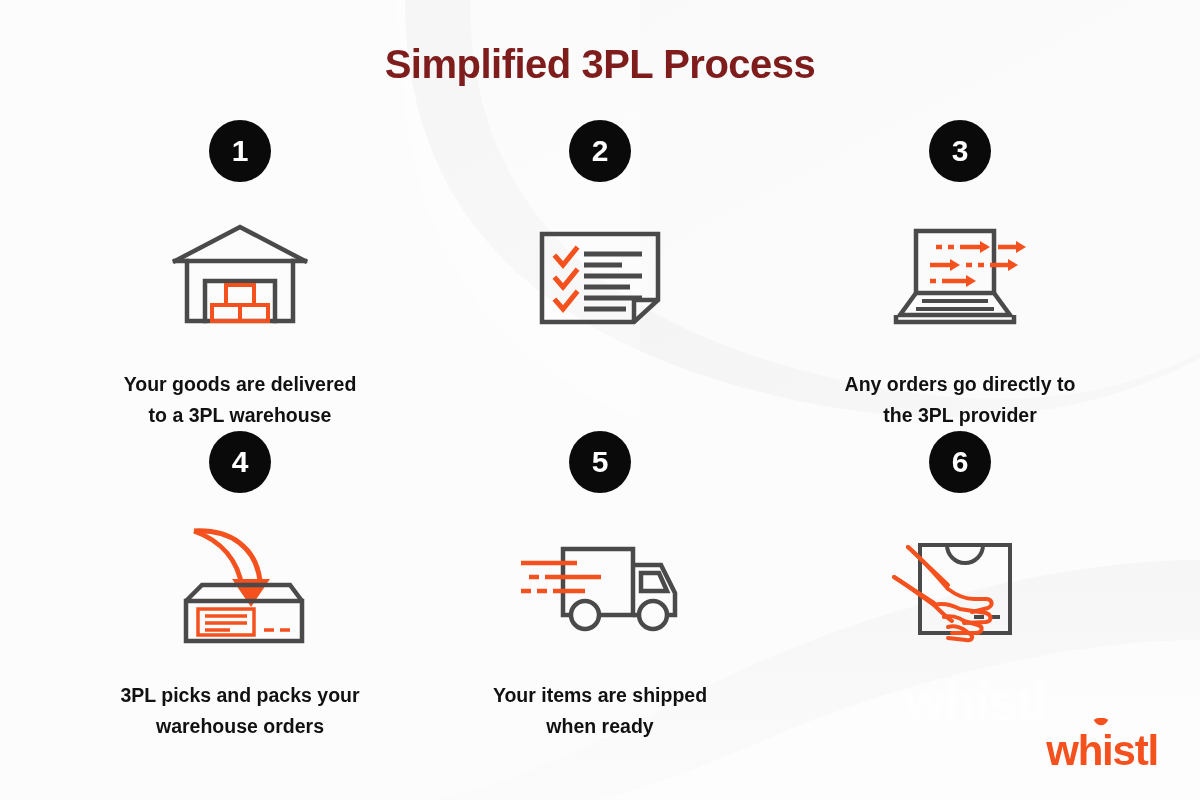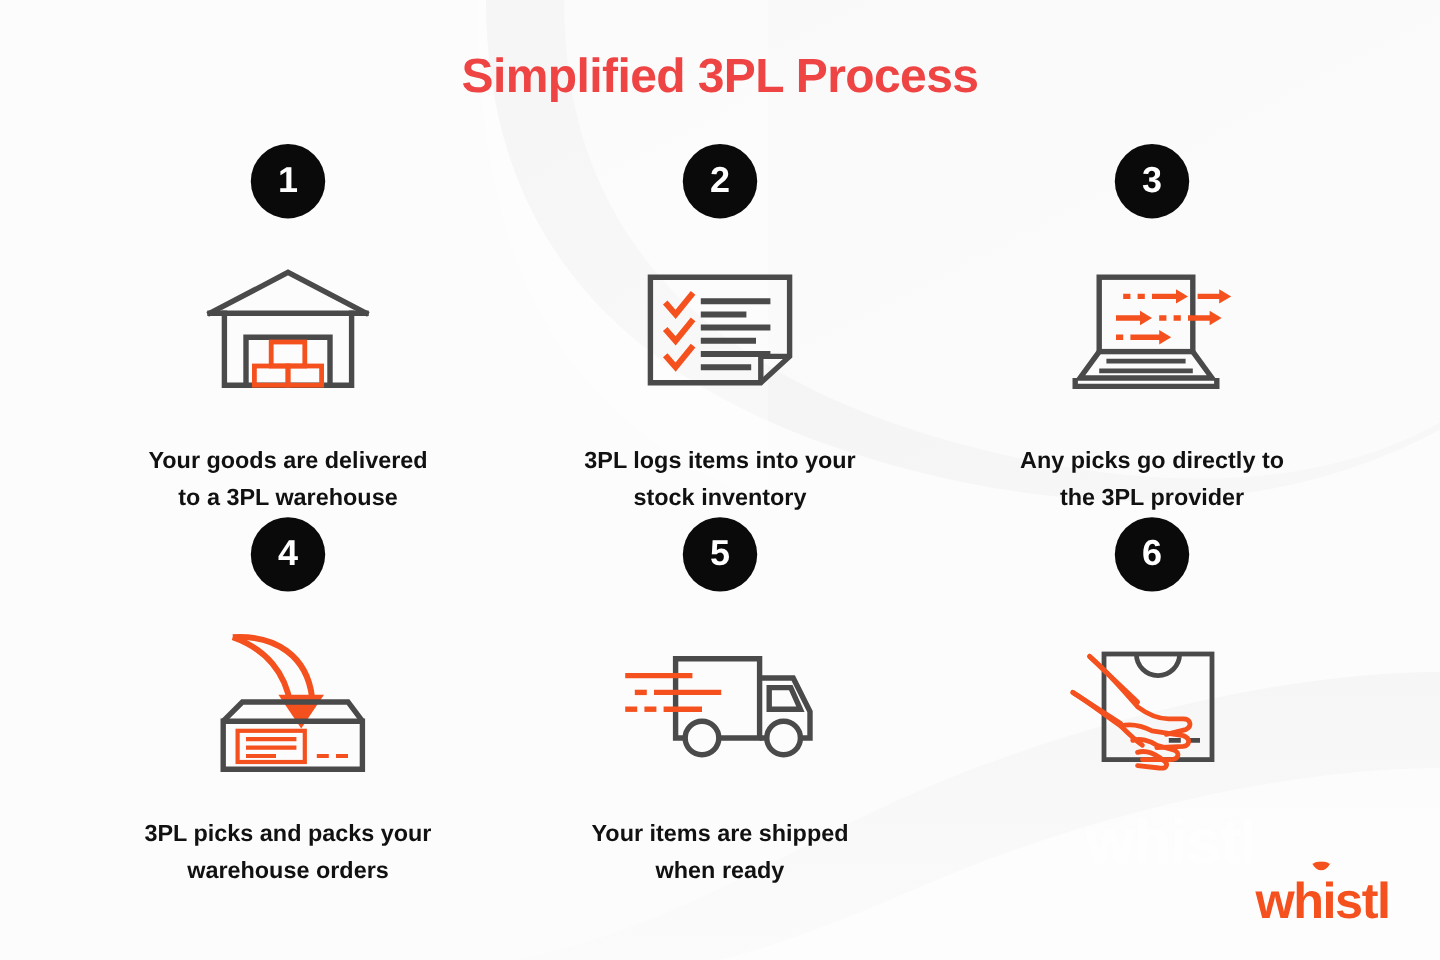--- a/index.html
+++ b/index.html
@@ -50,21 +50,21 @@
   
   .title {
     position: absolute;
     top: 42px;
     left: 0;
     width: 1200px;
     text-align: center;
     font-size: 40px;
     font-weight: 700;
     letter-spacing: -0.5px;
-    color: #ef4444;
+    color: #7f1d1d;
   }
 
   
   .grid {
     position: absolute;
     top: 120px;
     left: 60px;
     width: 1080px;
     display: grid;
     grid-template-columns: repeat(3, 1fr);
@@ -197,22 +197,20 @@
           <g stroke="#4A4A4A" stroke-width="5" stroke-linecap="butt">
             <path d="M 54 32 L 112 32"></path>
             <path d="M 54 43 L 92 43"></path>
             <path d="M 54 54 L 112 54"></path>
             <path d="M 54 65 L 100 65"></path>
             <path d="M 54 76 L 112 76"></path>
             <path d="M 54 87 L 96 87"></path>
           </g>
         </svg>
       </div>
-      <div class="caption">3PL logs items into your
-stock inventory</div>
     </div>
 
     <div class="step">
       <div class="badge">3</div>
       <div class="icon-wrap">
         <svg width="145" height="110" viewBox="0 0 145 110">
           <g fill="none" stroke="#4A4A4A" stroke-width="4.5" stroke-linejoin="miter">
             <rect x="28" y="12" width="78" height="62"></rect>
             <path d="M 28 74 L 12 96 L 122 96 L 106 74"></path>
             <path d="M 8 96 L 8 103 L 126 103 L 126 96"></path>
@@ -242,21 +240,21 @@
           <path d="M 62 40 L 72 46 L 62 52 Z" fill="#F4511E"></path>
           <path d="M 120 40 L 130 46 L 120 52 Z" fill="#F4511E"></path>
 
           <g stroke="#F4511E" stroke-width="4.5" fill="none">
             <path d="M 42 62 L 48 62"></path>
             <path d="M 54 62 L 82 62"></path>
           </g>
           <path d="M 78 56 L 88 62 L 78 68 Z" fill="#F4511E"></path>
         </svg>
       </div>
-      <div class="caption">Any picks go directly to
+      <div class="caption">Any orders go directly to
 the 3PL provider</div>
     </div>
 
     <div class="step">
       <div class="badge">4</div>
       <div class="icon-wrap">
         <svg width="145" height="125" viewBox="0 0 145 125">
 
           <path d="M 26 8 C 62 6 88 24 92 58" fill="none" stroke="#F4511E" stroke-width="5" stroke-linecap="butt"></path>
           <path d="M 26 8 C 54 18 70 38 74 64" fill="none" stroke="#F4511E" stroke-width="5" stroke-linecap="butt"></path>

